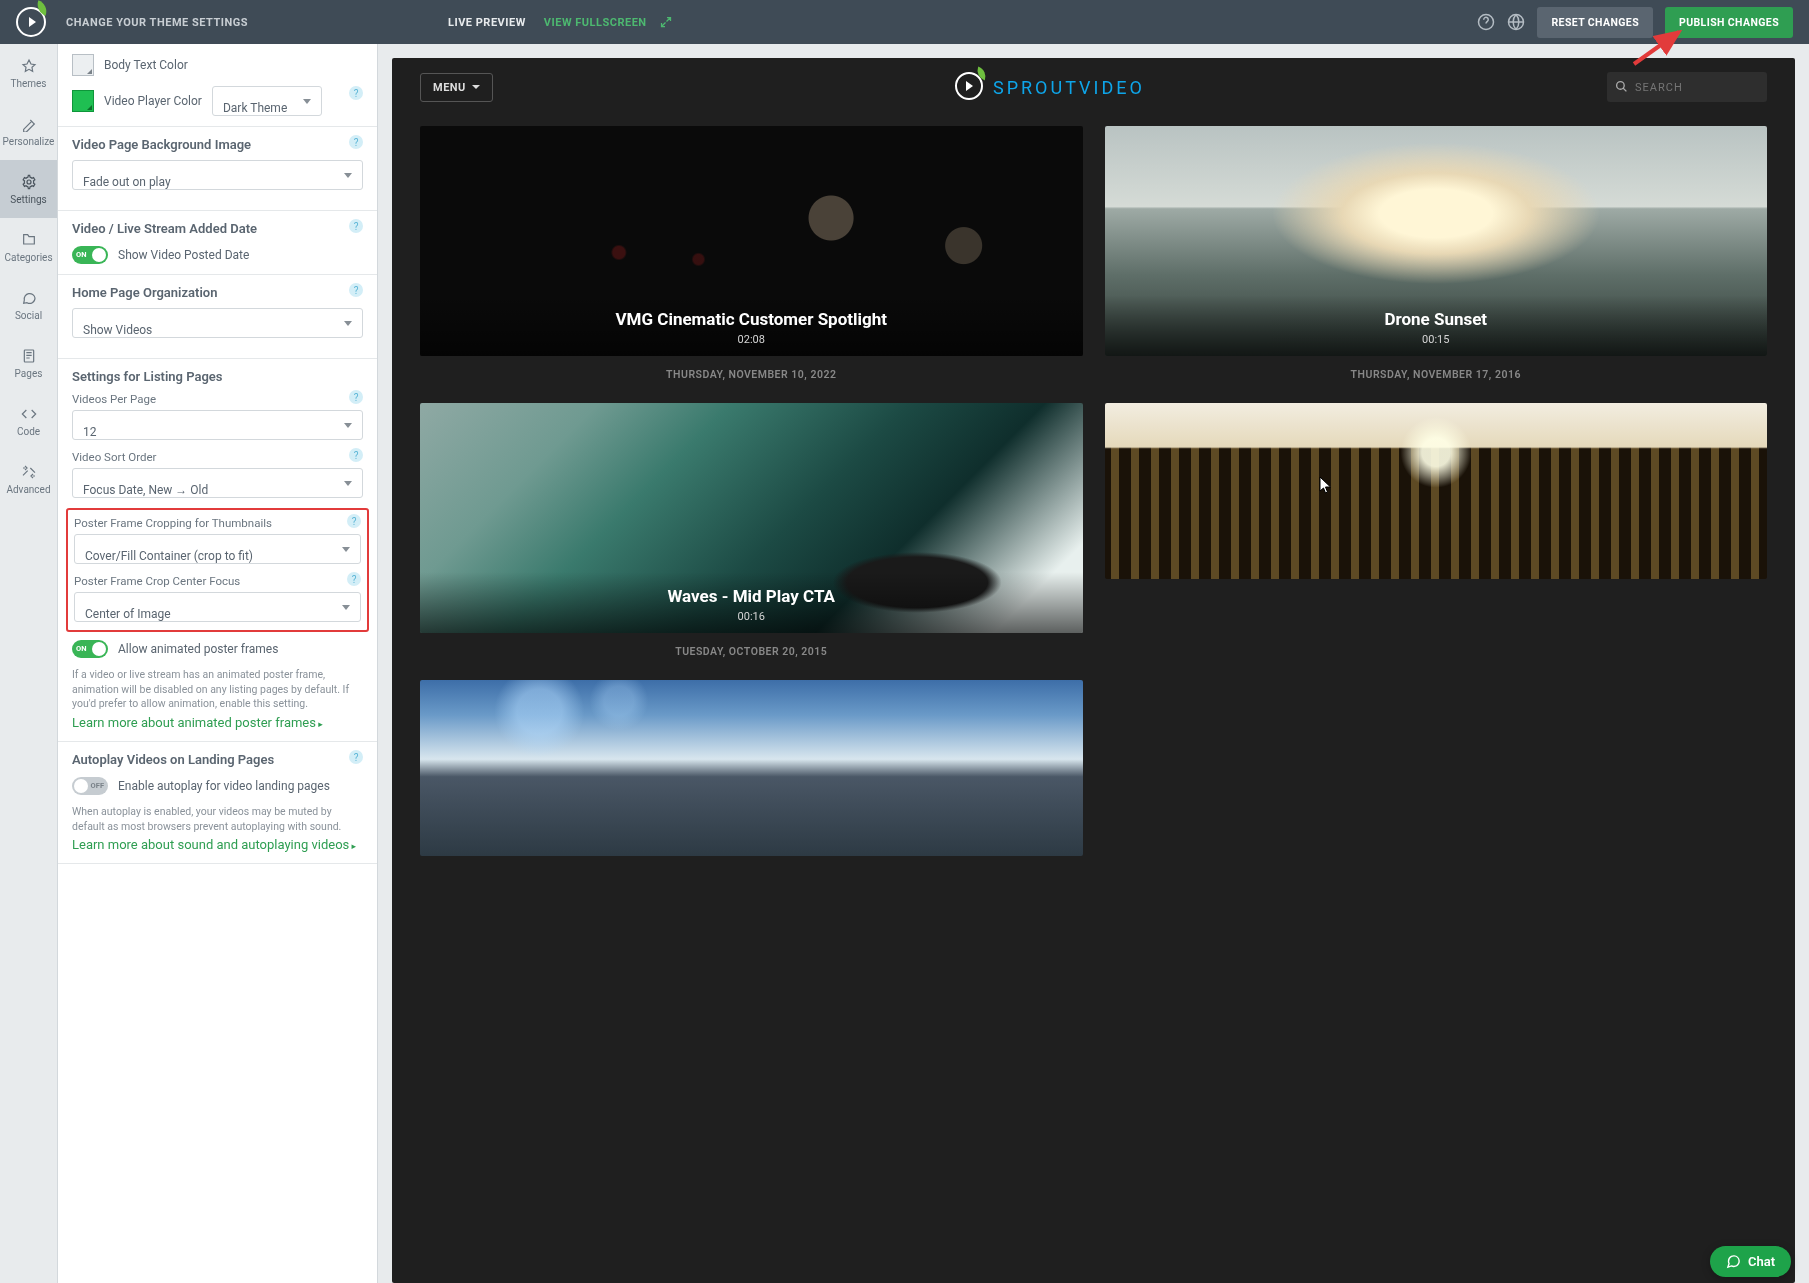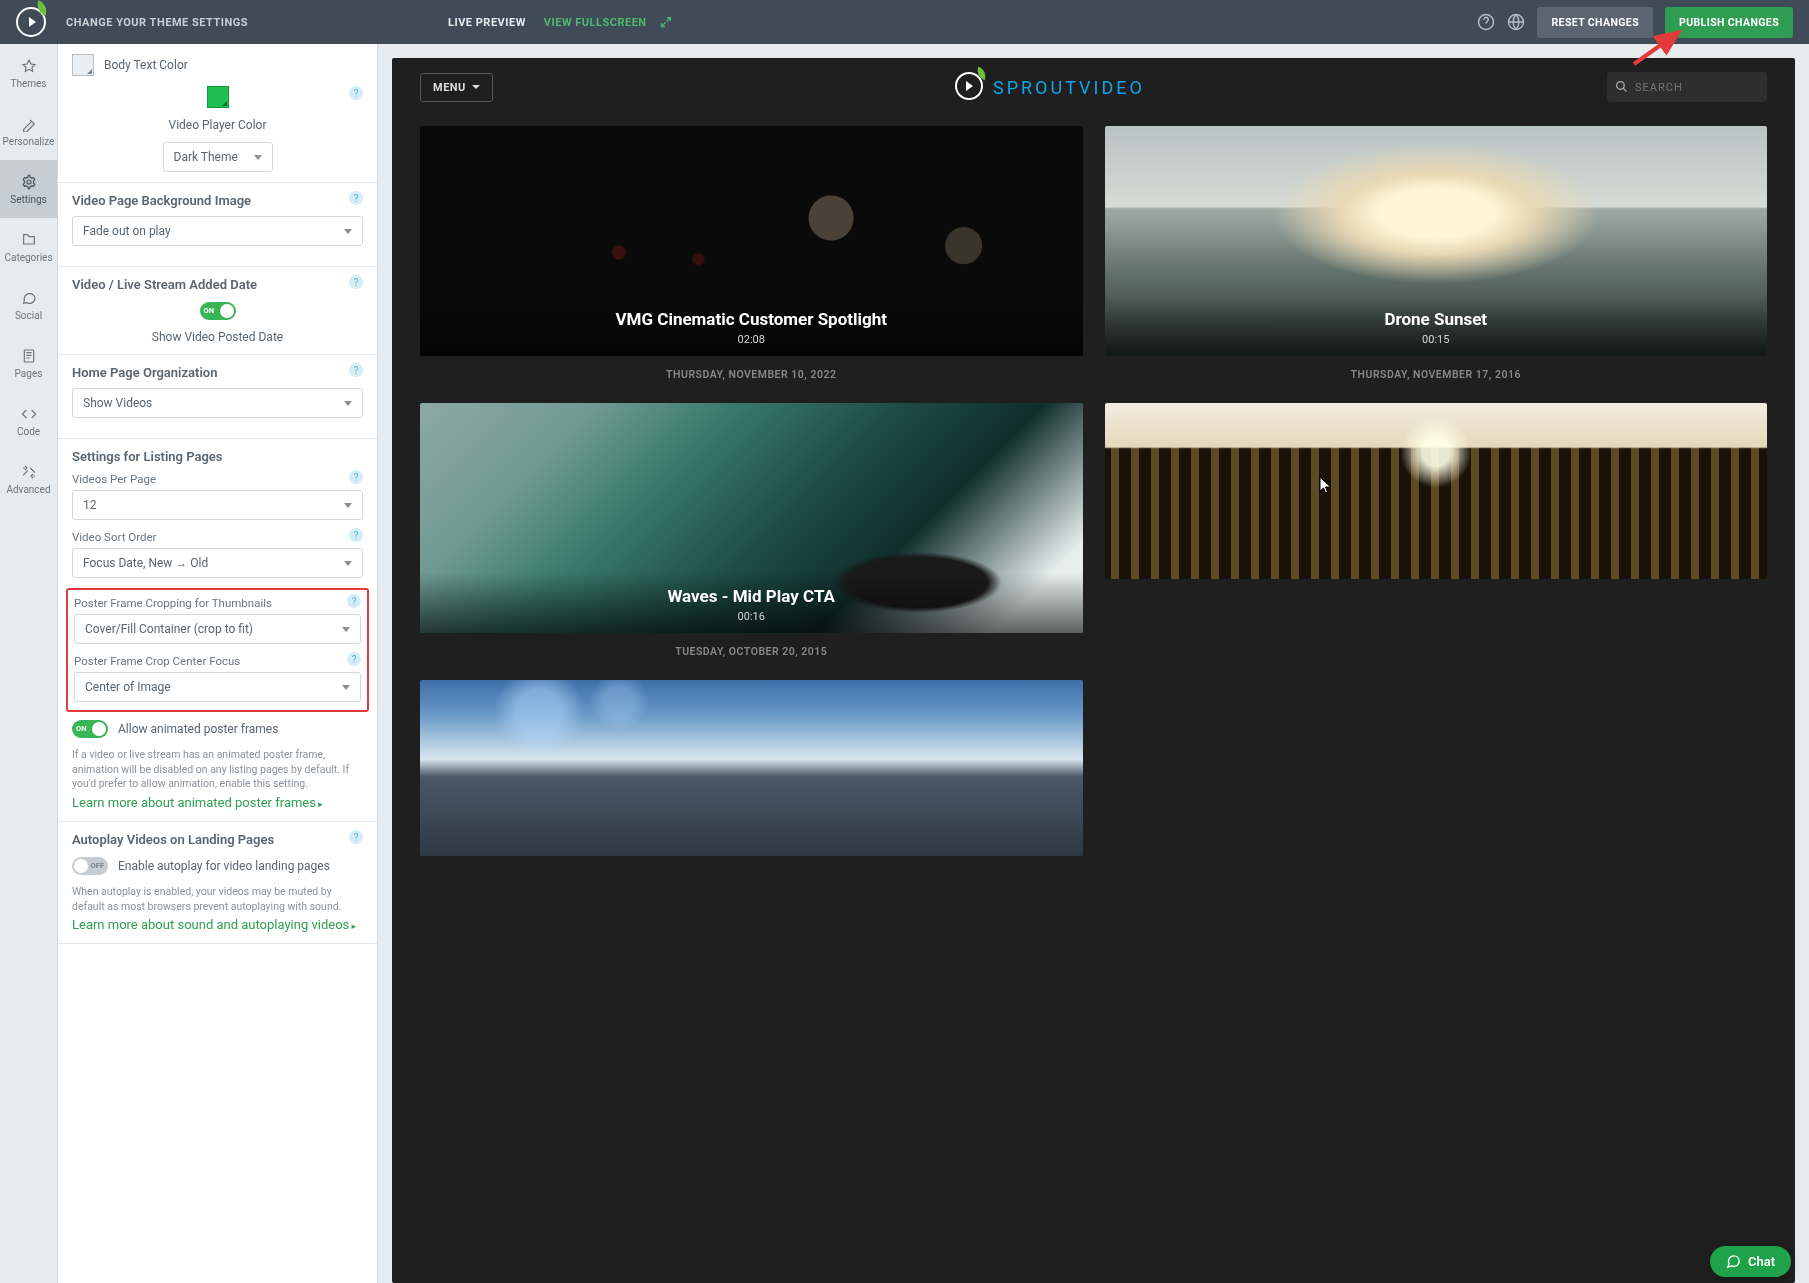--- a/index.html
+++ b/index.html
@@ -36,29 +36,29 @@
 .rail-item.active { background:#c6cdd3; color:#4a545d; }
 .rail-item svg { width:16px; height:16px; }
 
 
 .panel { width:320px; background:#fff; border-right:1px solid #d3d8dc; overflow-y:auto; position:relative; }
 .panel::-webkit-scrollbar { width:8px; }
 .panel::-webkit-scrollbar-thumb { background:#c0c6cb; border-radius:4px; }
 .section { padding:10px 14px; border-bottom:1px solid #e5e8ea; }
 .section-title { font-size:13px; font-weight:600; color:#5a6570; margin-bottom:8px; }
 .row { display:flex; align-items:center; gap:10px; margin-bottom:10px; position:relative; }
-.row:last-child { margin-bottom:0;flex-direction:column; }
+.row:last-child { margin-bottom:0; }
 .swatch { width:22px; height:22px; border:1px solid #b8bfc5; display:inline-block; position:relative; }
 .swatch.gray { background:#eceff1; }
 .swatch.gray::after { content:''; position:absolute; right:1px; bottom:1px; width:0;height:0;border-left:5px solid transparent;border-bottom:5px solid #7a8289; }
 .swatch.green { background:#1fbf52; border-color:#0e963a; }
 .swatch.green::after { content:''; position:absolute; right:1px; bottom:1px; width:0;height:0;border-left:5px solid transparent;border-bottom:5px solid #0b6e2b; }
 .label { font-size:12px; color:#5a6570; }
 .sublabel { font-size:11.5px; color:#6b7680; margin-bottom:4px; display:block; }
-.select { border:1px solid #d3d8dc; border-radius:3px; height:30px; display:flex; align-items:center; padding:0 28px 0 10px; font-size:12px; color:#5a6570; position:relative; background:#fff; width:100%; cursor:pointer; }
+.select { border:1px solid #d3d8dc; border-radius:3px; height:30px; display:flex; align-items:flex-end; padding:0 28px 0 10px; font-size:12px; color:#5a6570; position:relative; background:#fff; width:100%; cursor:pointer; }
 .select::after { content:''; position:absolute; right:10px; top:12px; border-left:4px solid transparent; border-right:4px solid transparent; border-top:5px solid #878f96; }
 .select.small { width:110px; }
 .help { position:absolute; top:0; right:0; width:14px; height:14px; border-radius:50%; background:#d3eef7; color:#5bb5d6; font-size:10px; display:flex;align-items:center;justify-content:center; }
 .toggle { width:36px; height:18px; border-radius:9px; position:relative; display:inline-block; }
 .toggle.on { background:#39b556; }
 .toggle.off { background:#c6ccd1; }
 .toggle::after { content:''; position:absolute; top:2px; width:14px; height:14px; background:#fff; border-radius:50%; }
 .toggle.on::after { right:2px; }
 .toggle.off::after { left:2px; }
 .toggle-label { position:absolute; font-size:7.5px; font-weight:700; color:#fff; top:4px; }

